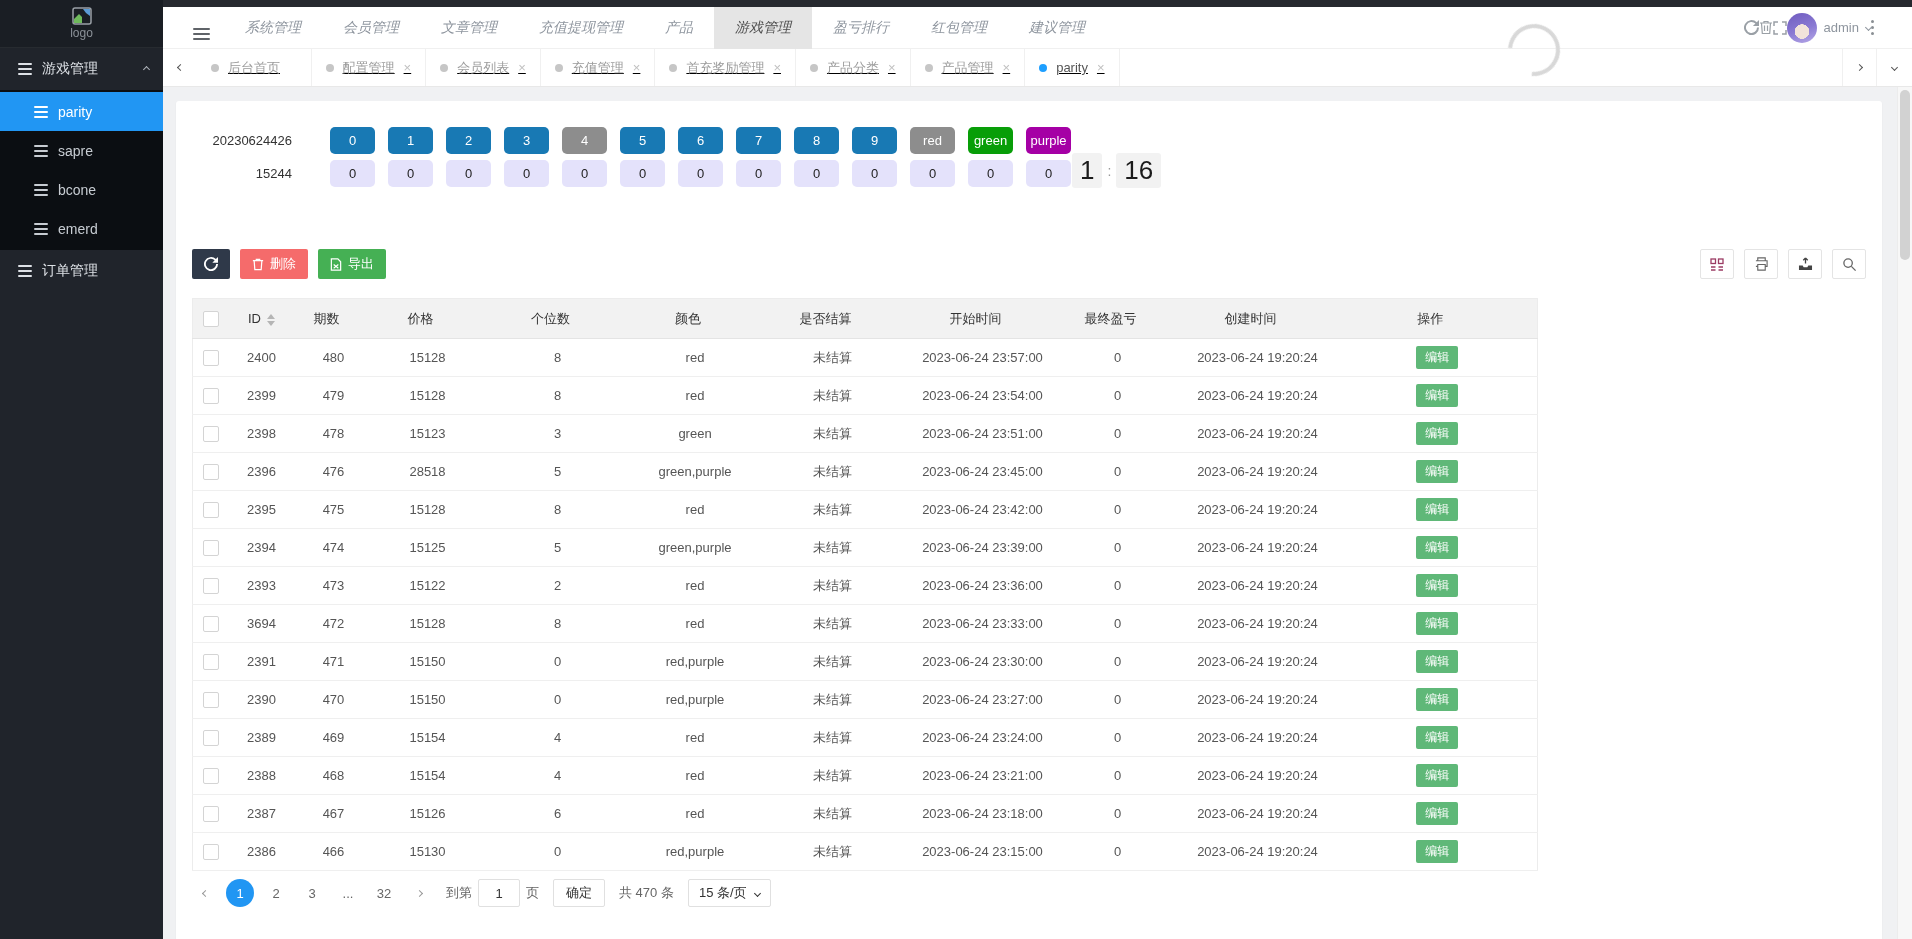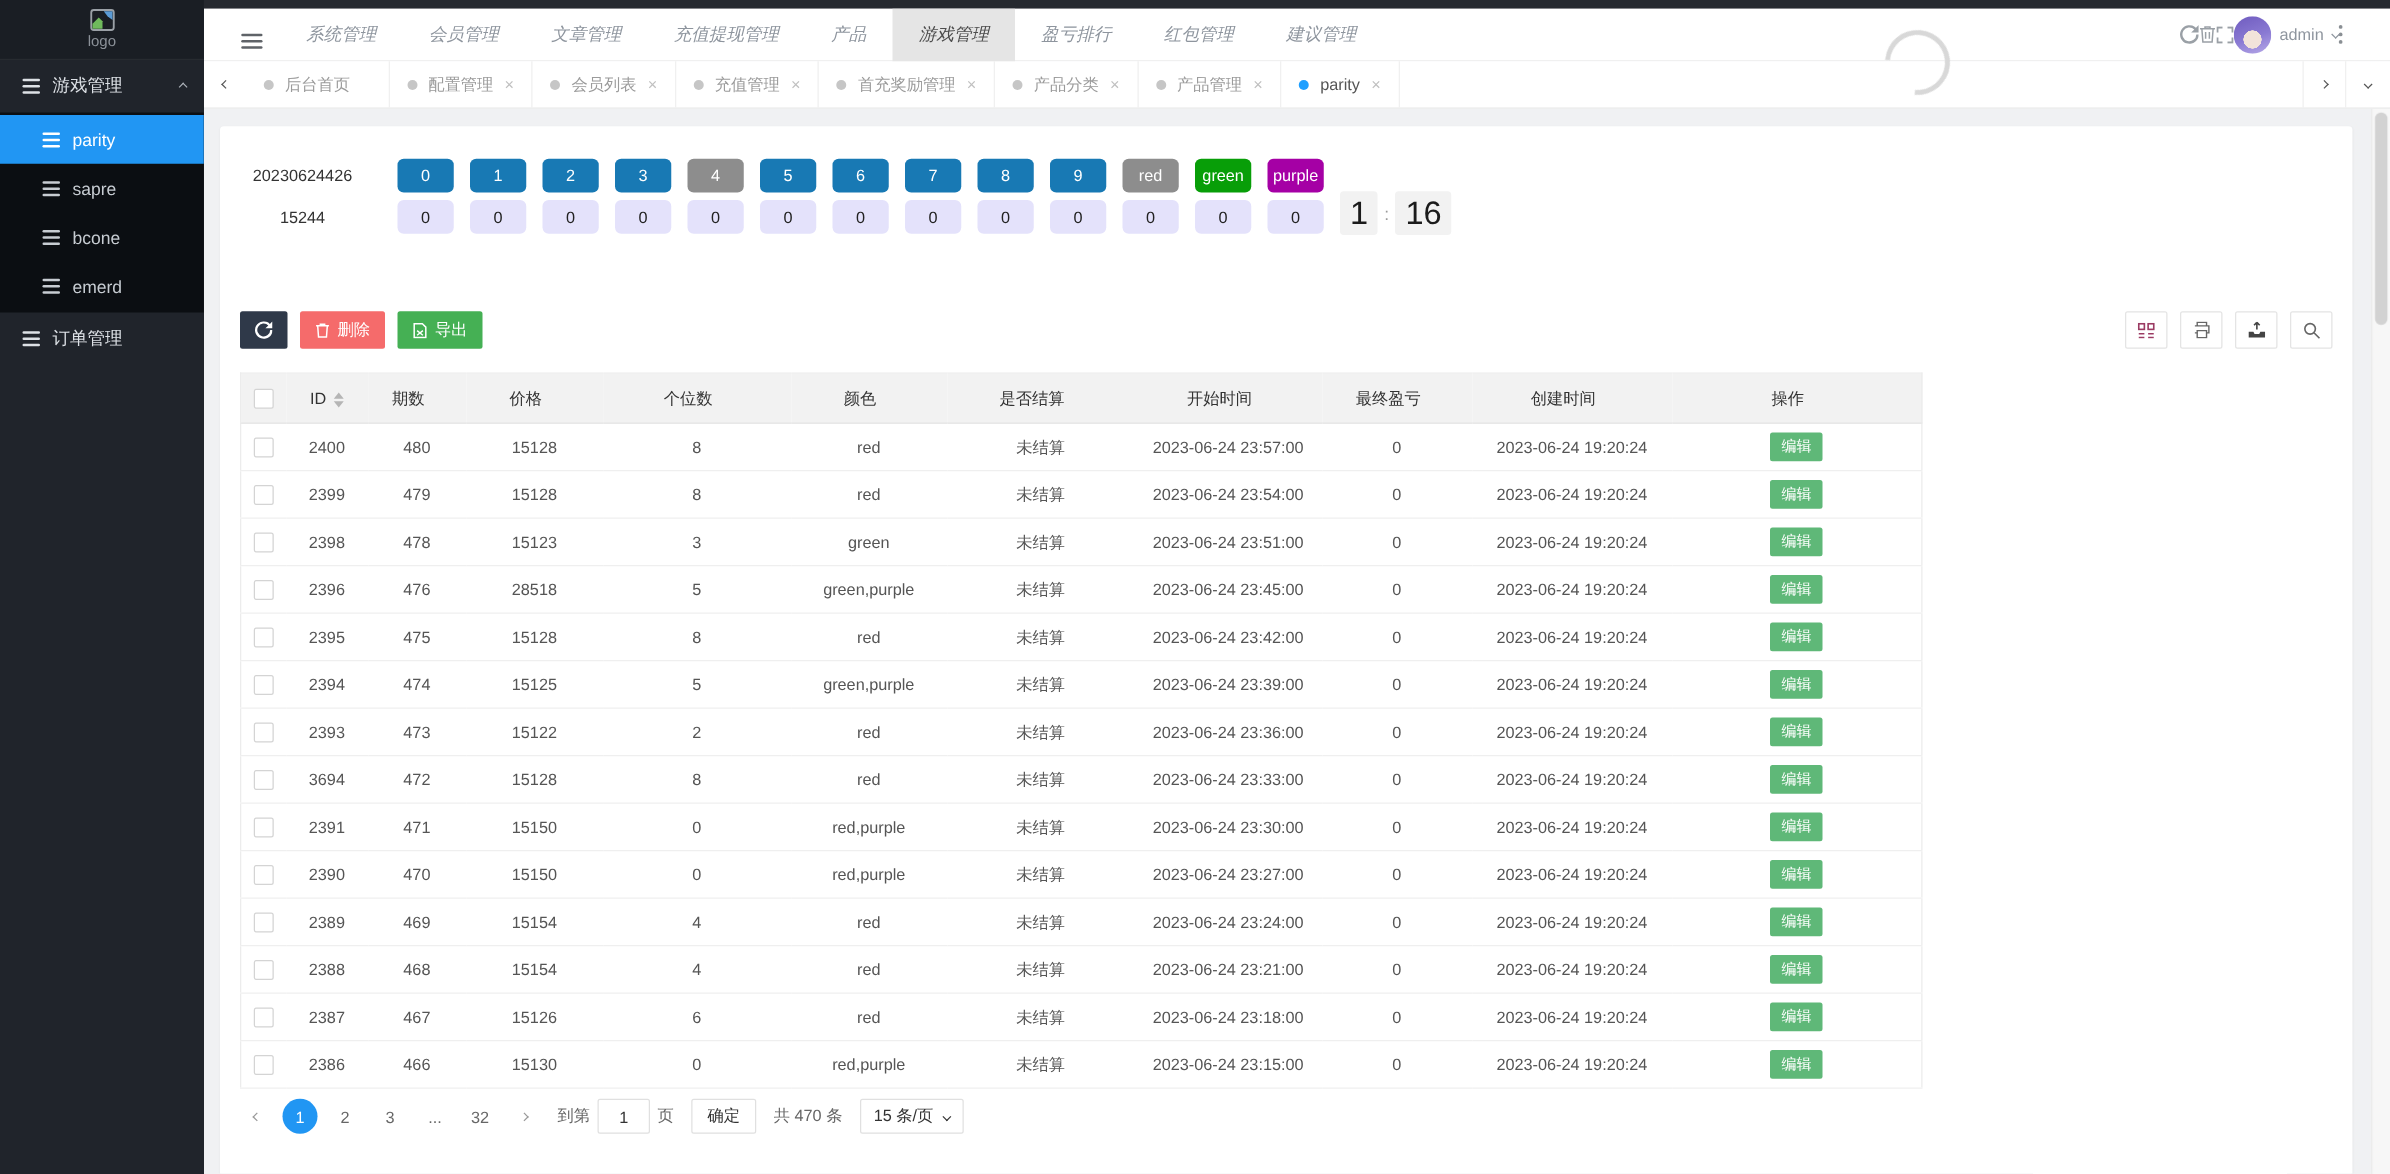--- a/index.html
+++ b/index.html
@@ -40,39 +40,39 @@
       linear-gradient(160deg,#6f5bbf 0%,#8a7ad3 55%,#b7a9e8 100%); }
   .user-wrap { display:flex; align-items:center; gap:7px; cursor:pointer; }
   .user-name { font-size:13px; color:#8e959e; }
   .kebab { display:inline-flex; flex-direction:column; gap:3px; cursor:pointer; }
   .kebab i { width:3px; height:3px; background:#8a8f94; border-radius:50%; }
 
   
   .tabbar { height:38px; background:#fff; display:flex; align-items:stretch; border-bottom:1px solid #e8e8e8; }
   .tab-scroll { width:34px; display:flex; align-items:center; justify-content:center; color:#555; cursor:pointer; }
   .tab-scroll.rt { border-left:1px solid #f0f0f0; }
-  .tabs { display:flex; }
+  .tabs { display:flex;text-decoration:underline; }
   .tab { display:flex; align-items:center; padding:0 14px; font-size:13px; color:#9b9b9b;
     border-right:1px solid #f0f0f0; cursor:pointer; white-space:nowrap; }
   .tab .dot { width:8px; height:8px; border-radius:50%; background:#c6c6c6; margin-right:9px; }
   .tab.active { color:#555; }
   .tab.active .dot { background:#1e9fff; }
   .tab-close { margin-left:9px; color:#c0c0c0; font-size:13px; cursor:pointer; }
   .tab-dd { width:36px; display:flex; align-items:center; justify-content:center; color:#555;
     border-left:1px solid #f0f0f0; cursor:pointer; }
   .deco-ring { position:fixed; left:1508px; top:24px; width:52px; height:52px; border-radius:50%;
     border:4px solid #d8d8d8; border-left-color:transparent; transform:rotate(-40deg); z-index:40; pointer-events:none; }
 
   
   .content { position:relative; height:852px; overflow:hidden; padding:14px 30px 0 13px; background:#f0f1f3; }
   .card { background:#fff; border-radius:3px; box-shadow:0 1px 2px rgba(0,0,0,.06);
     padding:26px 16px 0 16px; position:relative; height:900px; }
 
   .badge-row { display:flex; align-items:center; margin-bottom:6px; }
-  .row-label { width:100px; text-align:center; margin-right:26px; font-size:13px; color:#333; }
+  .row-label { width:100px; text-align:right; margin-right:38px; font-size:13px; color:#333; }
   .num-btn,.cnt-btn { width:45px; height:27px; margin-right:13px; border:none; border-radius:5px;
     font-size:13px; cursor:pointer; font-family:inherit; }
   .num-btn { color:#fff; }
   .num-btn.teal   { background:#1879b4; }
   .num-btn.gray   { background:#8d8d8d; }
   .num-btn.green  { background:#089e08; }
   .num-btn.purple { background:#a500a5; }
   .cnt-btn { background:#e4e2fb; color:#222; }
   .timer { position:absolute; left:896px; top:52px; display:flex; align-items:center; }
   .t-box { background:#f2f2f2; border-radius:3px; padding:2px 8px; font-size:26px; color:#1b1b1b; }

